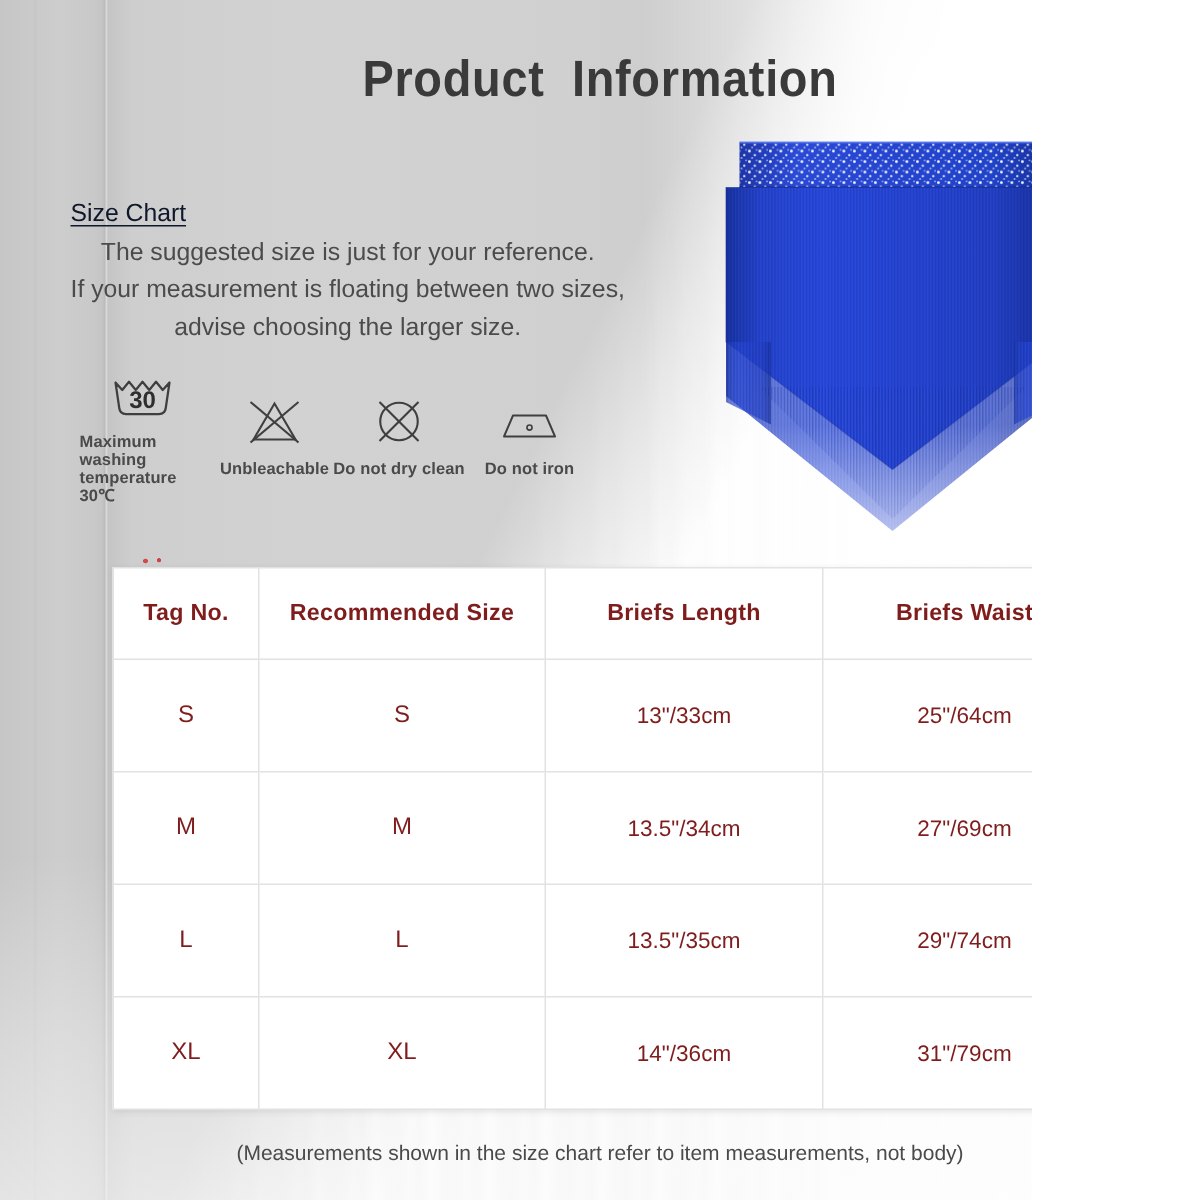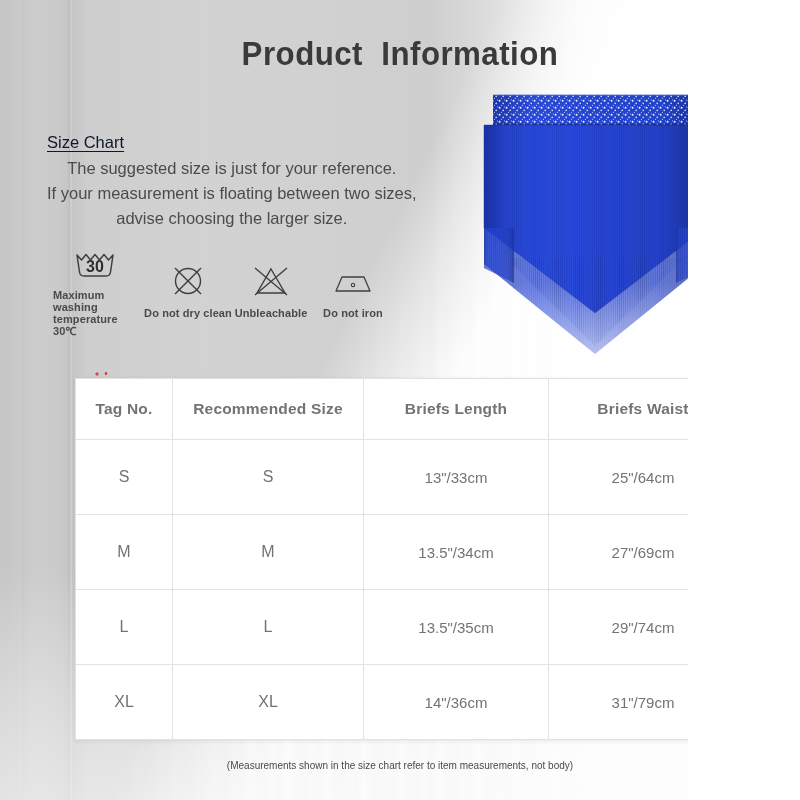--- a/index.html
+++ b/index.html
@@ -131,21 +131,21 @@
   }
   table.size-table {
     width: 100%; height: 100%;
     border-collapse: collapse;
     table-layout: fixed;
   }
   table.size-table th, table.size-table td {
     border: 1px solid #e2e2e2;
     text-align: center;
     vertical-align: middle;
-    color: #737373;
+    color: #7f1d1d;
     font-family: "Liberation Sans Narrow", "Liberation Sans", sans-serif;
   }
   table.size-table th {
     font-size: 15.5px;
     font-weight: bold;
     height: 58px;
     letter-spacing: .2px;
   }
   table.size-table td {
     font-size: 15px;
@@ -163,21 +163,21 @@
     width: 14px; height: 4px;
     background:
       radial-gradient(circle at 2px 2px, #d14b4b 1.4px, rgba(0,0,0,0) 1.8px),
       radial-gradient(circle at 11px 1.5px, #c84545 1.2px, rgba(0,0,0,0) 1.6px);
   }
 
   
   .footnote {
     position: absolute; left: 0; top: 760px; width: 800px;
     text-align: center;
-    font-size: 10px;
+    font-size: 14px;
     color: #4a4a4a;
   }
 </style>
 </head>
 <body>
 
 <div id="page">
 
   <div class="bg-wall"></div>
   <div class="wall-seam"></div>
@@ -202,40 +202,40 @@
         <svg width="48" height="34" viewBox="0 0 48 34">
           <path d="M3 9 L7.5 14 L12 8.5 L16.5 14 L21 8.5 L25.5 14 L30 8.5 L34.5 14 L39 9
                    L36.5 26 C36.2 28.6 34.6 30 32 30 L10 30 C7.4 30 5.8 28.6 5.5 26 Z" fill="none" stroke="#3f3f3f" stroke-width="1.5" stroke-linejoin="round"></path>
           <text x="21" y="26" font-family="'Liberation Sans', sans-serif" font-size="16" font-weight="bold" fill="#2e2e2e" text-anchor="middle">30</text>
         </svg>
       </div>
       <div class="care-label">Maximum washing
 temperature 30℃</div>
     </div>
 
+    <div class="care-item bleach">
+      <div class="care-glyph">
+        <svg width="44" height="34" viewBox="0 0 44 34">
+          <path d="M22 5 L36 29 L8 29 Z" fill="none" stroke="#3f3f3f" stroke-width="1.4"></path>
+          <line x1="6" y1="4" x2="38" y2="31" stroke="#3f3f3f" stroke-width="1.4"></line>
+          <line x1="38" y1="4" x2="6" y2="31" stroke="#3f3f3f" stroke-width="1.4"></line>
+        </svg>
+      </div>
+      <div class="care-label">Unbleachable</div>
+    </div>
+
     <div class="care-item dry">
       <div class="care-glyph">
         <svg width="44" height="34" viewBox="0 0 44 34">
           <circle cx="22" cy="17" r="12.5" fill="none" stroke="#3f3f3f" stroke-width="1.4"></circle>
           <line x1="9" y1="4" x2="35" y2="30" stroke="#3f3f3f" stroke-width="1.4"></line>
           <line x1="35" y1="4" x2="9" y2="30" stroke="#3f3f3f" stroke-width="1.4"></line>
         </svg>
       </div>
       <div class="care-label">Do not dry clean</div>
-    </div>
-
-    <div class="care-item bleach">
-      <div class="care-glyph">
-        <svg width="44" height="34" viewBox="0 0 44 34">
-          <path d="M22 5 L36 29 L8 29 Z" fill="none" stroke="#3f3f3f" stroke-width="1.4"></path>
-          <line x1="6" y1="4" x2="38" y2="31" stroke="#3f3f3f" stroke-width="1.4"></line>
-          <line x1="38" y1="4" x2="6" y2="31" stroke="#3f3f3f" stroke-width="1.4"></line>
-        </svg>
-      </div>
-      <div class="care-label">Unbleachable</div>
     </div>
 
     <div class="care-item iron">
       <div class="care-glyph">
         <svg width="48" height="34" viewBox="0 0 48 34">
           <path d="M13 13 L35 13 L41 27 L7 27 Z" fill="none" stroke="#3f3f3f" stroke-width="1.3" stroke-linejoin="round"></path>
           <circle cx="24" cy="21" r="1.7" fill="none" stroke="#3f3f3f" stroke-width="1.1"></circle>
         </svg>
       </div>
       <div class="care-label">Do not iron</div>

